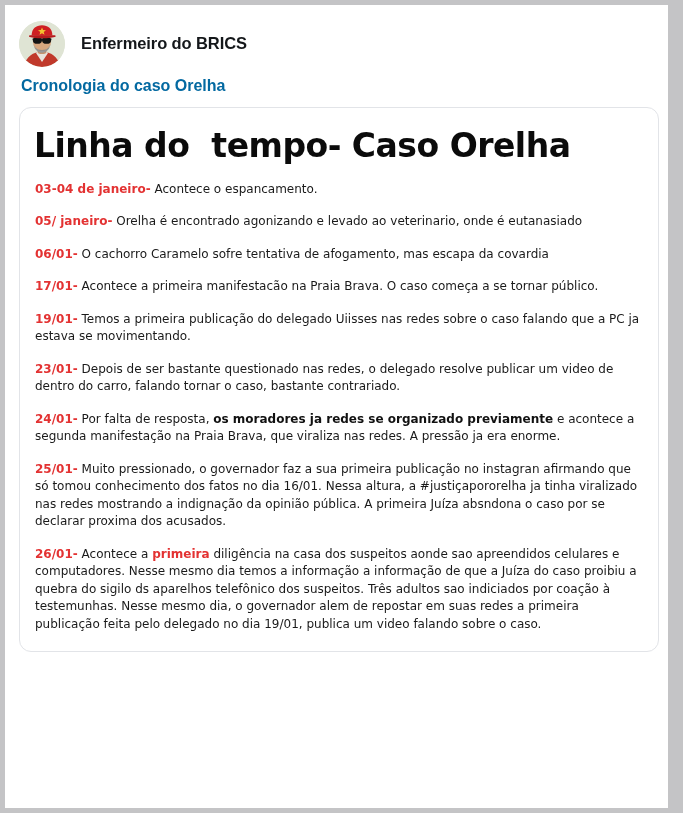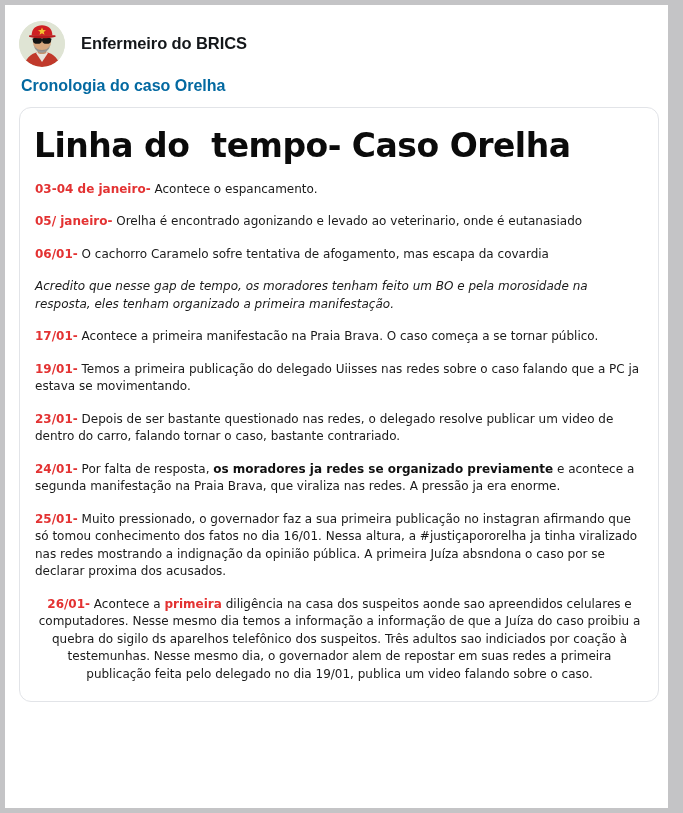--- a/index.html
+++ b/index.html
@@ -123,21 +123,21 @@
   }
 
   .entry {
     font-family: "DejaVu Sans", sans-serif;
     font-size: 12px;
     line-height: 1.46;
     color: #1a1a1a;
     margin-bottom: 15px;
     padding-left: 1px;
   }
-  .entry:last-child { margin-bottom: 0; text-align: center; }
+  .entry:last-child { margin-bottom: 0; }
 
   .entry .d {
     color: #e33232;
     font-weight: bold;
   }
   .entry .hl {
     color: #e33232;
     font-weight: bold;
   }
   .entry .b { font-weight: bold; color: #111; }
@@ -199,21 +199,20 @@
       </header>
 
       <div class="post-text">Cronologia do caso Orelha</div>
 
       <div class="media-card">
         <div class="media-title">Linha do  tempo- Caso Orelha</div>
         <div id="entries">
             <p class="entry"><span class="d">03-04 de  janeiro-</span><span>  Acontece o espancamento.</span></p>
             <p class="entry"><span class="d">05/ janeiro-</span><span> Orelha é encontrado agonizando e levado ao veterinario, onde é eutanasiado</span></p>
             <p class="entry"><span class="d">06/01-</span><span> O cachorro Caramelo sofre tentativa de afogamento, mas escapa da covardia</span></p>
-            <p class="entry note"><span>Acredito que nesse gap de tempo, os moradores tenham feito um BO e pela morosidade na resposta, eles tenham organizado a primeira manifestação.</span></p>
             <p class="entry"><span class="d">17/01-</span><span> Acontece a primeira manifestacão na Praia Brava. O caso começa a se tornar público.</span></p>
             <p class="entry"><span class="d">19/01-</span><span> Temos a primeira publicação do delegado Uiisses nas redes sobre o caso falando que a PC ja estava se movimentando.</span></p>
             <p class="entry"><span class="d">23/01-</span><span> Depois de ser bastante questionado nas redes, o delegado resolve publicar um video de dentro do carro, falando tornar o caso, bastante contrariado.</span></p>
             <p class="entry"><span class="d">24/01-</span><span> Por falta de resposta, </span><span class="b">os moradores ja redes se organizado previamente</span><span> e acontece a segunda manifestação na Praia Brava, que viraliza nas redes. A pressão ja era enorme.</span></p>
             <p class="entry"><span class="d">25/01-</span><span> Muito pressionado, o governador faz a sua primeira publicação no instagran afirmando que só tomou conhecimento dos fatos no dia 16/01. Nessa altura, a #justiçapororelha ja tinha viralizado nas redes mostrando a indignação da opinião pública. A primeira Juíza absndona o caso por se declarar proxima dos acusados.</span></p>
             <p class="entry"><span class="d">26/01-</span><span> Acontece a </span><span class="hl">primeira</span><span> diligência na casa dos suspeitos aonde sao apreendidos celulares e computadores. Nesse mesmo dia temos a informação a informação de que a Juíza do caso proibiu a quebra do sigilo ds aparelhos telefônico dos suspeitos. Três adultos sao indiciados por coação à testemunhas. Nesse mesmo dia, o governador alem de repostar em suas redes a primeira publicação feita pelo delegado no dia 19/01, publica um video falando sobre o caso.</span></p>
           </div>
       </div>
 
     </article>

